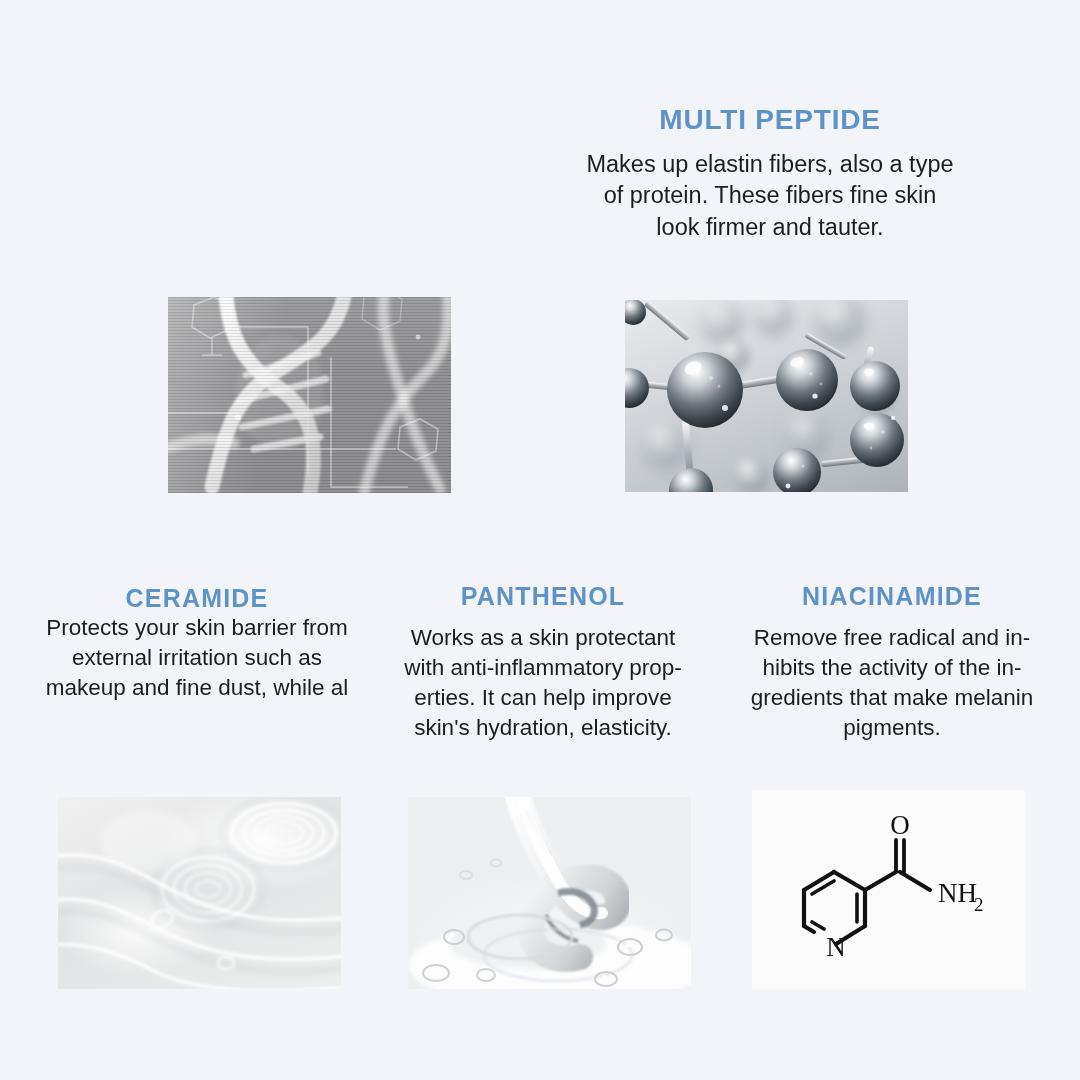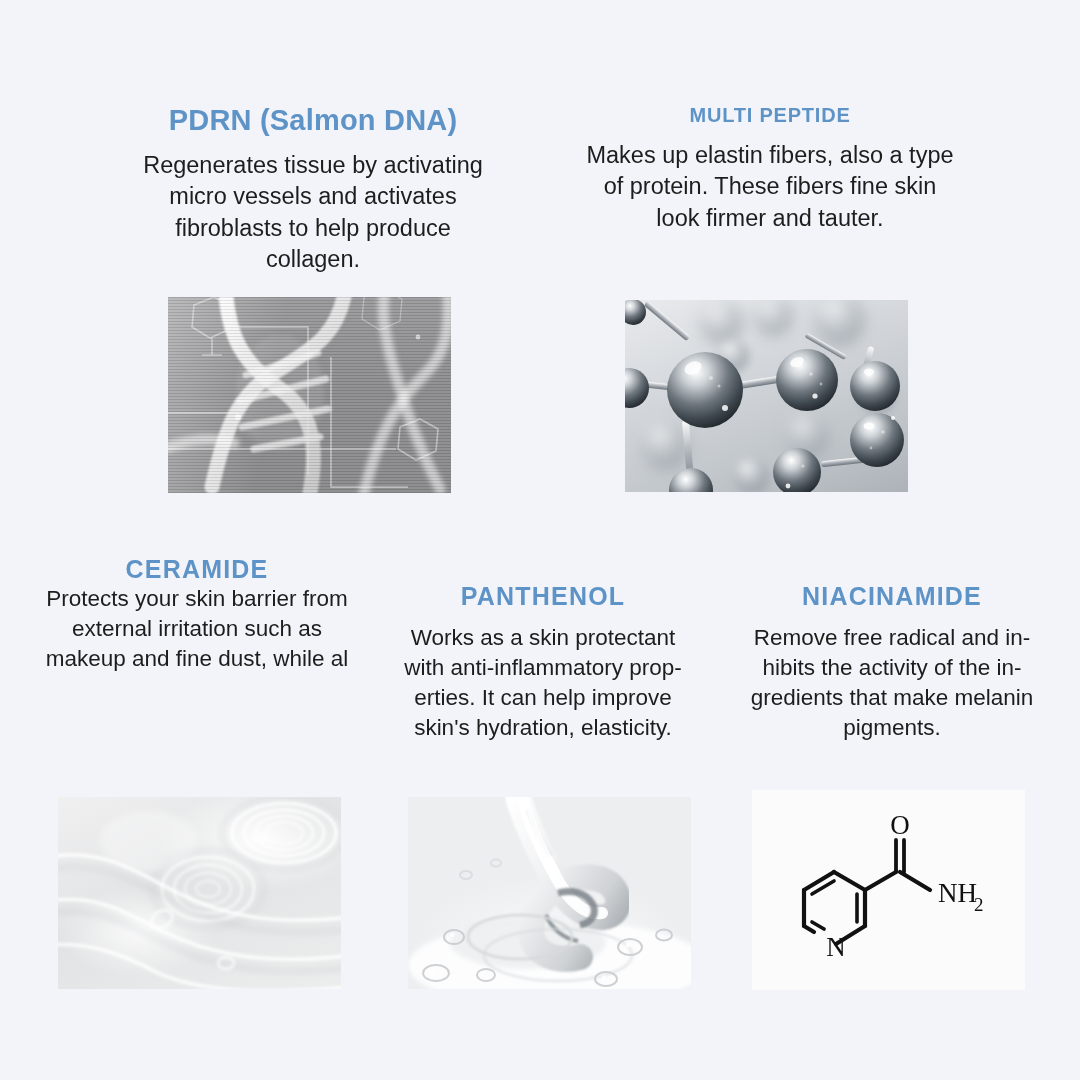--- a/index.html
+++ b/index.html
@@ -28,25 +28,25 @@
     margin:0;
     white-space:pre-line;
   }
 
   
   #card-pdrn{left:108px;top:104px;width:410px;}
   #card-pdrn .heading{font-size:29px;}
   #card-pdrn .body-text{font-size:23.5px;margin-top:13px;}
 
   #card-peptide{left:560px;top:104px;width:420px;}
-  #card-peptide .heading{font-size:20px;letter-spacing:.8px;}
+  #card-peptide .heading{font-size:28px;letter-spacing:.8px;}
   #card-peptide .body-text{font-size:23.5px;margin-top:13px;}
 
   
-  #card-ceramide{left:12px;top:555px;width:370px;}
+  #card-ceramide{left:12px;top:584px;width:370px;}
   #card-ceramide .heading{font-size:25px;letter-spacing:1.2px;}
   #card-ceramide .body-text{font-size:22.5px;}
 
   #card-panthenol{left:378px;top:582px;width:330px;}
   #card-panthenol .heading{font-size:25px;letter-spacing:1.2px;}
   #card-panthenol .body-text{font-size:22.5px;margin-top:12px;}
 
   #card-niacinamide{left:712px;top:582px;width:360px;}
   #card-niacinamide .heading{font-size:25px;letter-spacing:1.2px;}
   #card-niacinamide .body-text{font-size:22.5px;margin-top:12px;}
@@ -90,27 +90,20 @@
 
   
   #photo-structure{left:752px;top:790px;width:273px;height:200px;background:#fbfbfc;}
   .struct-svg{position:absolute;inset:0;}
 </style>
 </head>
 <body>
 
 <div class="board">
 
-  <div class="card" id="card-pdrn">
-    <div class="heading">PDRN (Salmon DNA)</div>
-    <div class="body-text">Regenerates tissue by activating
-micro vessels and activates
-fibroblasts to help produce
-collagen.</div>
-  </div>
 
   <div class="card" id="card-peptide">
     <div class="heading">MULTI PEPTIDE</div>
     <div class="body-text">Makes up elastin fibers, also a type
 of protein. These fibers fine skin
 look firmer and tauter.</div>
   </div>
 
   <div class="photo" id="photo-dna">
     <svg class="dna-svg" viewBox="0 0 283 196" preserveAspectRatio="none">

